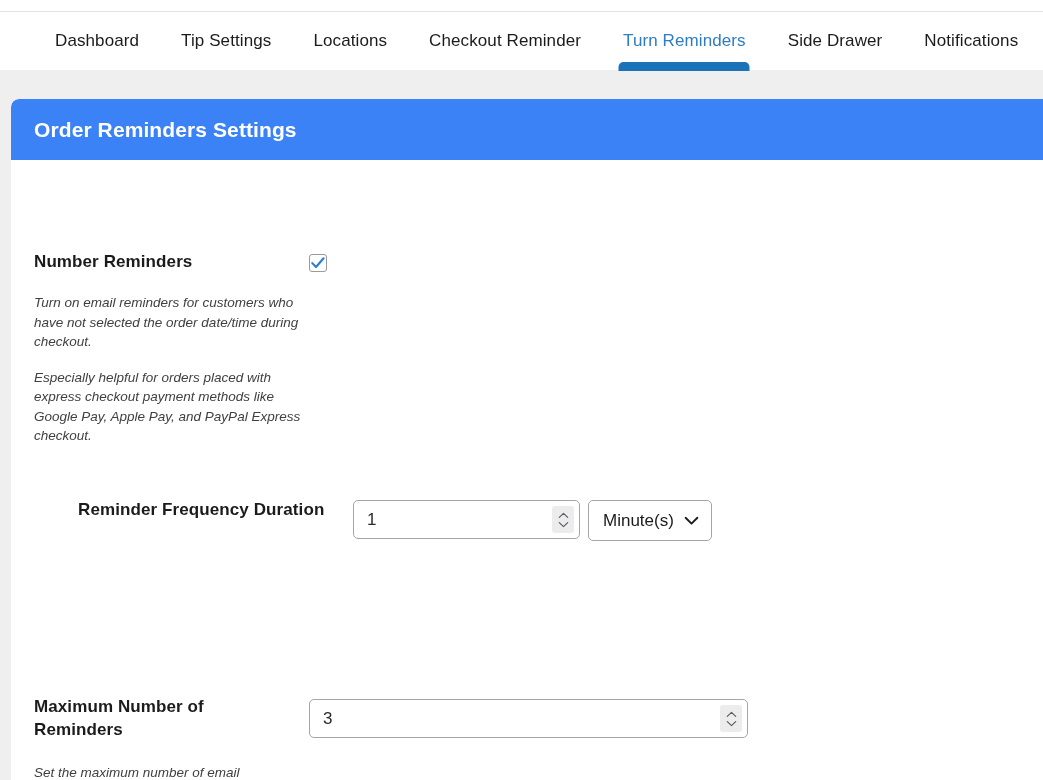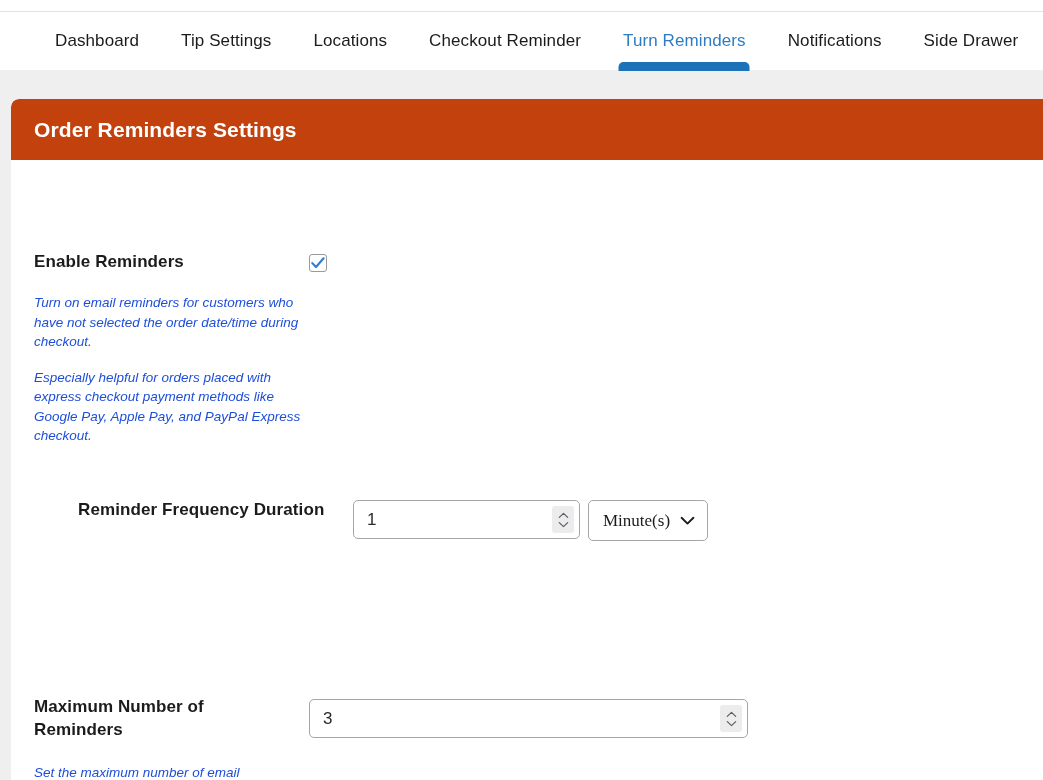--- a/index.html
+++ b/index.html
@@ -87,21 +87,21 @@
     top: 99px;
     left: 11px;
     width: 1032px;
     height: 681px;
     background: #ffffff;
     border-radius: 8px 0 0 0;
     overflow: hidden;
   }
   .card-header {
     height: 61px;
-    background: #c2410c;
+    background: #3b82f6;
     border-radius: 8px 0 0 0;
     display: flex;
     align-items: center;
     padding-left: 23px;
     box-sizing: border-box;
   }
   .card-header-title {
     color: #ffffff;
     font-size: 21px;
     font-weight: bold;
@@ -131,21 +131,21 @@
   .field-label {
     font-size: 17px;
     font-weight: bold;
     color: #1b1b1b;
     line-height: 23px;
     letter-spacing: 0.1px;
   }
   .field-desc {
     font-size: 13.5px;
     font-style: italic;
-    color: #1d4ed8;
+    color: #404040;
     line-height: 19.5px;
     margin-top: 20px;
   }
   .field-desc + .field-desc {
     margin-top: 16px;
   }
   .field-control {
     flex: 1 1 auto;
     display: flex;
     align-items: flex-start;
@@ -206,21 +206,20 @@
     height: 41px;
     border: 1px solid #a6a6a6;
     border-radius: 5px;
     background: #ffffff;
     display: flex;
     align-items: center;
     gap: 10px;
     padding: 0 12px 0 14px;
     cursor: pointer;
     box-sizing: border-box;
-    font-family: Liberation Serif, serif;
   }
   .select-value {
     font-size: 17px;
     color: #1b1b1b;
     white-space: nowrap;
   }
 </style>
 </head>
 <body>
 
@@ -243,45 +242,45 @@
   </div>
   <div class="tab">
     <span>Checkout Reminder</span>
 
   </div>
   <div class="tab active">
     <span>Turn Reminders</span>
     <span class="tab-underline"></span>
   </div>
   <div class="tab">
+    <span>Side Drawer</span>
+
+  </div>
+  <div class="tab">
     <span>Notifications</span>
-
-  </div>
-  <div class="tab">
-    <span>Side Drawer</span>
 
   </div>
   <div class="tab">
     <span>Style</span>
 
   </div>
 
 </nav>
 
 <section class="card">
 
   <header class="card-header">
     <span class="card-header-title">Order Reminders Settings</span>
   </header>
 
   <div class="card-body">
 
     <div class="field-row" style="top:90px;">
       <div class="field-left">
-        <div class="field-label">Enable Reminders</div>
+        <div class="field-label">Number Reminders</div>
         <div class="field-desc">Turn on email reminders for customers who have not selected the order date/time during checkout.</div>
         <div class="field-desc">Especially helpful for orders placed with express checkout payment methods like Google Pay, Apple Pay, and PayPal Express checkout.</div>
       </div>
       <div class="field-control" style="padding-top:4px;">
         <div class="checkbox">
           <svg width="14" height="12" viewBox="0 0 14 12">
             <path d="M1.3 6.1 L5 10 L12.6 1.3" stroke="#2b7cd3" stroke-width="2.1" fill="none" stroke-linecap="round" stroke-linejoin="round"></path>
           </svg>
         </div>
       </div>

